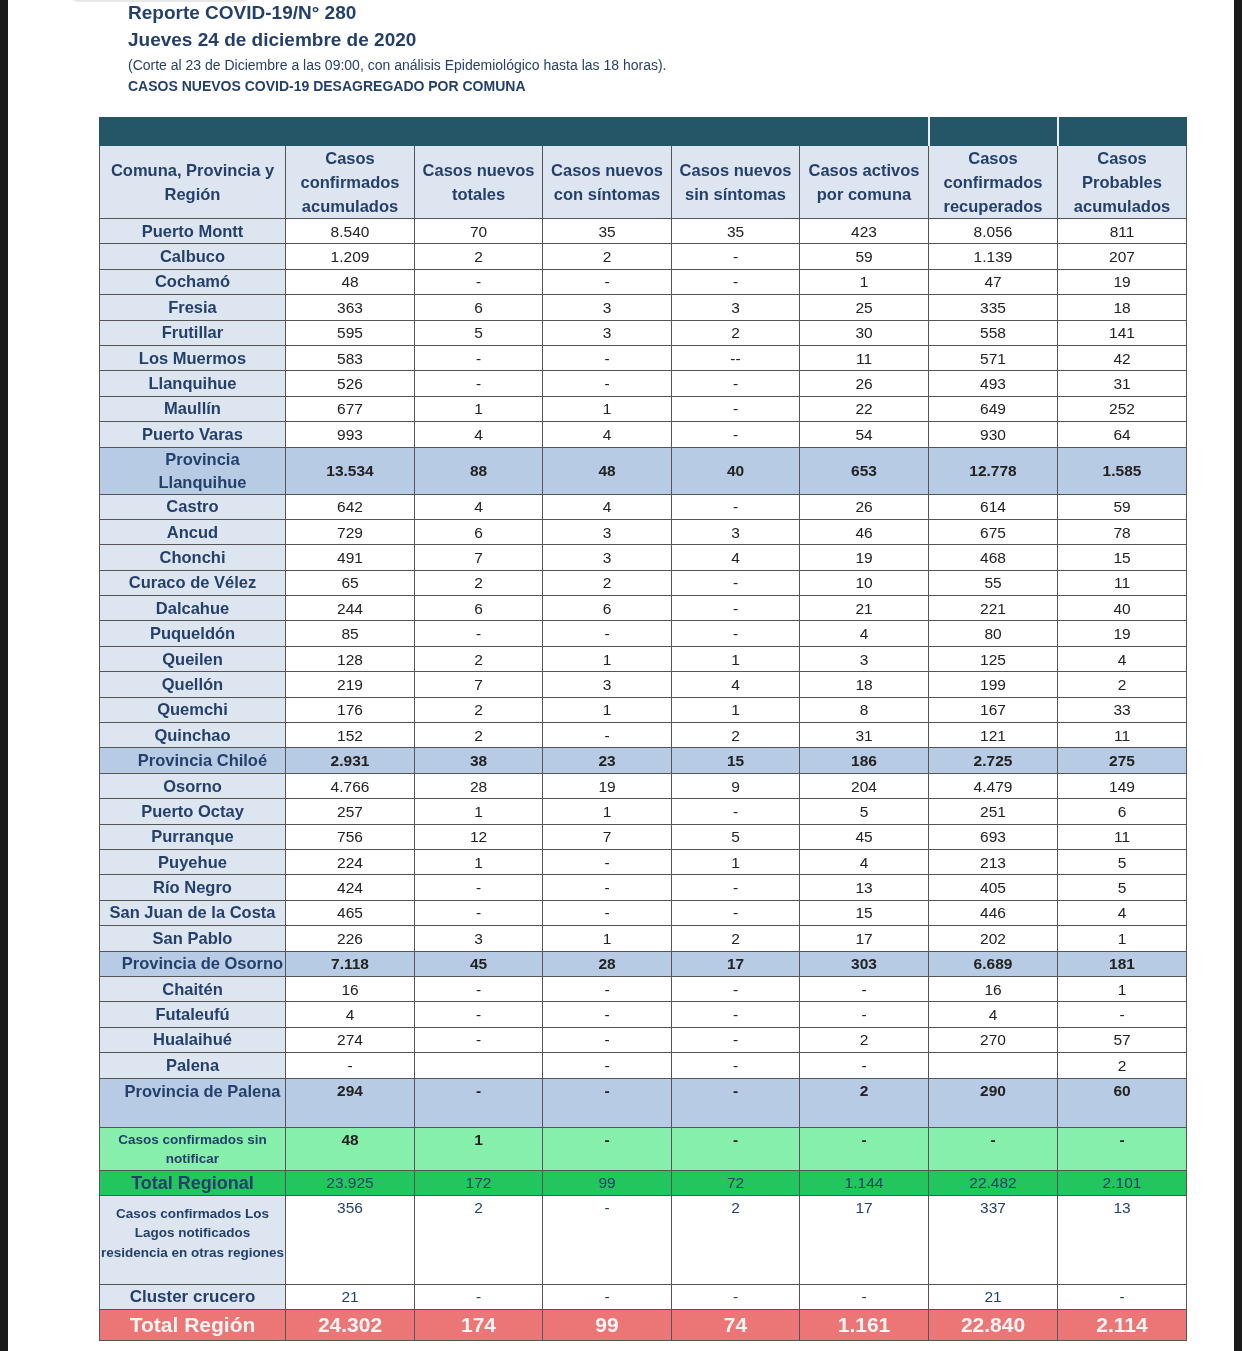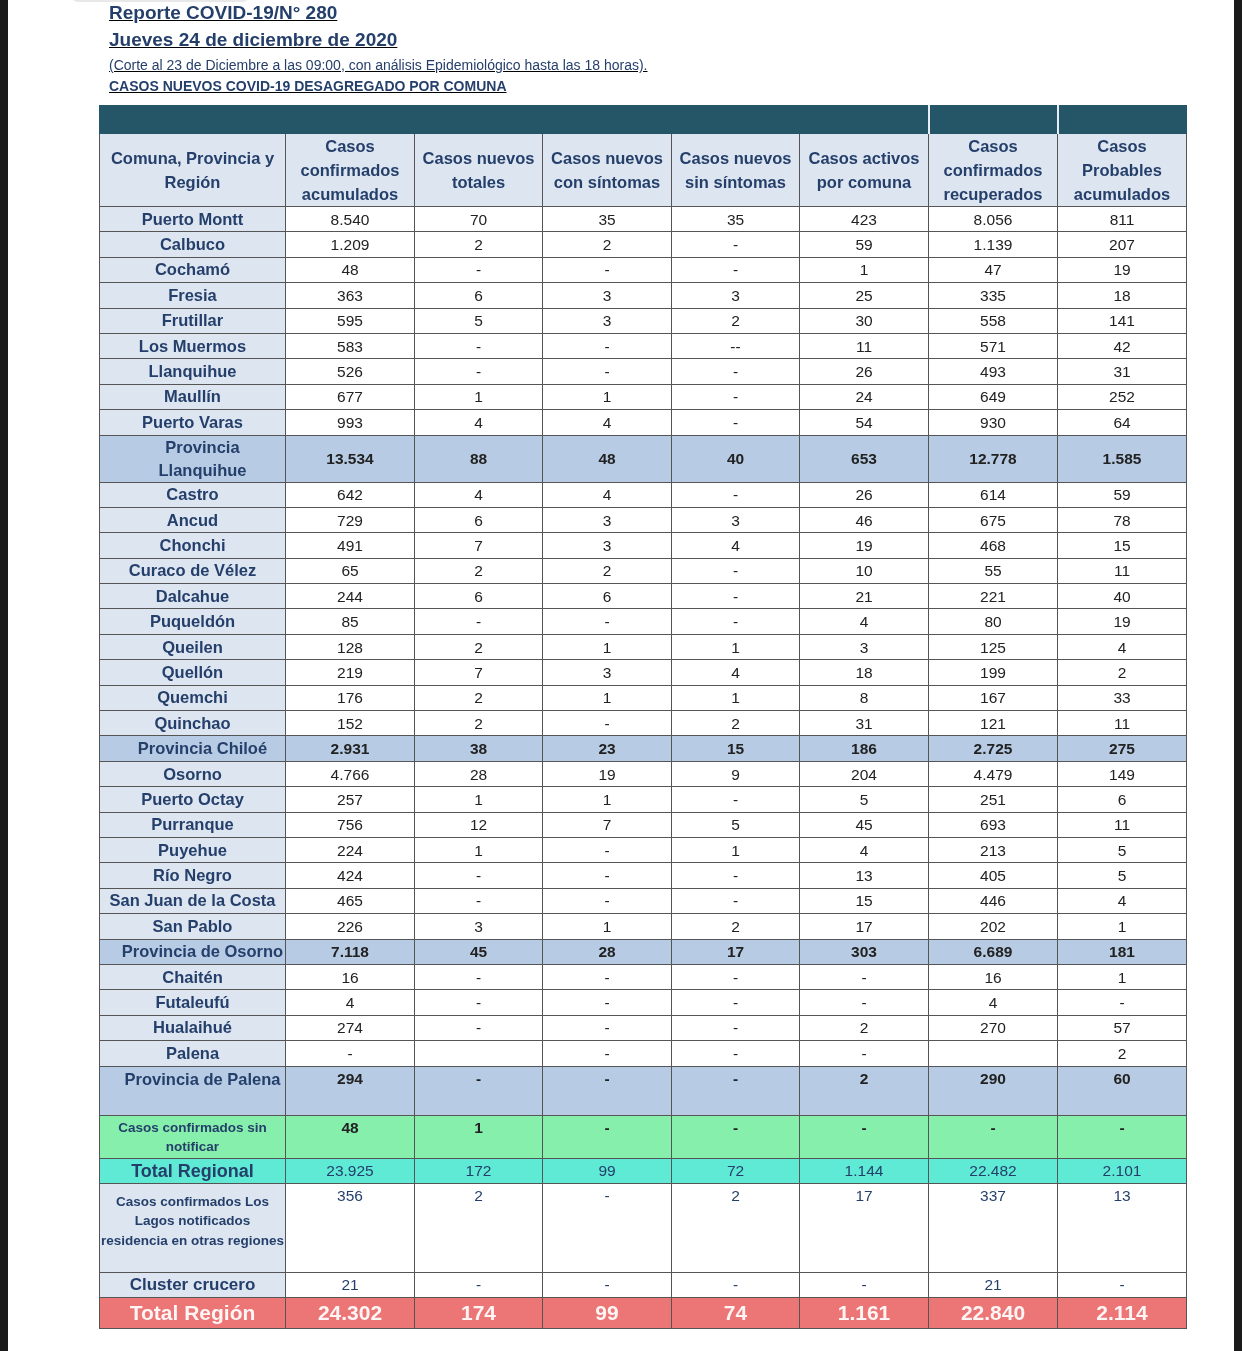--- a/index.html
+++ b/index.html
@@ -11,28 +11,28 @@
     font-family: "Liberation Sans", "DejaVu Sans", sans-serif;
   }
   .page {
     position: absolute; left: 8px; top: 0; width: 1226px; height: 1351px;
     background: #ffffff;
   }
   .topbar {
     position: absolute; left: 62px; top: -6px; width: 180px; height: 8px;
     background: #e8e8e8; border-radius: 0 0 8px 8px;
   }
-  .header { position: absolute; left: 101px; top: 0; text-decoration: underline; }
+  .header { position: absolute; left: 120px; top: 0; }
   .h-title { font-size: 19px; font-weight: bold; color: #253f6b; line-height: 26px; margin-top: 0; }
   .h-date { font-size: 19px; font-weight: bold; color: #253f6b; line-height: 28px; }
   .h-note { font-size: 14px; color: #253f6b; line-height: 22px; }
   .h-sub { font-size: 14px; font-weight: bold; color: #253f6b; line-height: 20px; }
 
   table.data {
-    position: absolute; left: 99px; top: 105px;
+    position: absolute; left: 99px; top: 117px;
     width: 1087px;
     border-collapse: collapse;
     table-layout: fixed;
     font-size: 15.5px;
     color: #222;
   }
   table.data td, table.data th {
     border: 1.5px solid #555;
     text-align: center;
     padding: 0;
@@ -44,21 +44,21 @@
     background: #dce5f0; color: #253f6b; font-weight: bold;
     font-size: 16.5px; line-height: 24px; height: 72px; vertical-align: middle;
   }
   tr.row td { height: 24.4px; line-height: 23px; background: #fff; }
   tr.row td.name { background: #dce5f0; color: #253f6b; font-weight: bold; font-size: 16.5px; }
   tr.prov td { background: #b7cce4; font-weight: bold; height: 24.4px; line-height: 23px; }
   tr.prov td.name { color: #253f6b; font-size: 16.5px; padding-left: 20px; }
   tr.prov-tall td { height: 48px; vertical-align: top; line-height: 24px; }
   tr.sin td { background: #86efac; font-weight: bold; height: 40px; vertical-align: top; line-height: 24px; }
   tr.sin td.name { font-size: 13.5px; line-height: 19px; color: #253f6b; padding-top: 2px; }
-  tr.regional td { background: #5eead4; color: #253f6b; height: 24px; line-height: 24px; font-weight: normal; margin-left: 8px; }
+  tr.regional td { background: #22c55e; color: #253f6b; height: 24px; line-height: 24px; font-weight: normal; margin-left: 8px; }
   tr.regional td.name { font-weight: bold; font-size: 18px; }
   tr.otras td { background: #fff; height: 80px; vertical-align: top; line-height: 24px; color: #253f6b; }
   tr.otras td.name { background: #dce5f0; font-weight: bold; font-size: 13.5px; line-height: 19.5px; padding-top: 8px; }
   tr.cluster td { background: #fff; height: 24px; line-height: 24px; color: #253f6b; }
   tr.cluster td.name { background: #dce5f0; font-weight: bold; font-size: 17px; margin-top: 13px; }
   tr.total td { background: #ec7575; color: #fff5f5; font-weight: bold; height: 30px; font-size: 21px; line-height: 30px; }
 </style>
 </head>
 <body>
 
@@ -168,21 +168,21 @@
         <td>26</td>
         <td>493</td>
         <td>31</td>
       </tr>
       <tr class="row">
         <td class="name">Maullín</td>
         <td>677</td>
         <td>1</td>
         <td>1</td>
         <td>-</td>
-        <td>24</td>
+        <td>22</td>
         <td>649</td>
         <td>252</td>
       </tr>
       <tr class="row">
         <td class="name">Puerto Varas</td>
         <td>993</td>
         <td>4</td>
         <td>4</td>
         <td>-</td>
         <td>54</td>

